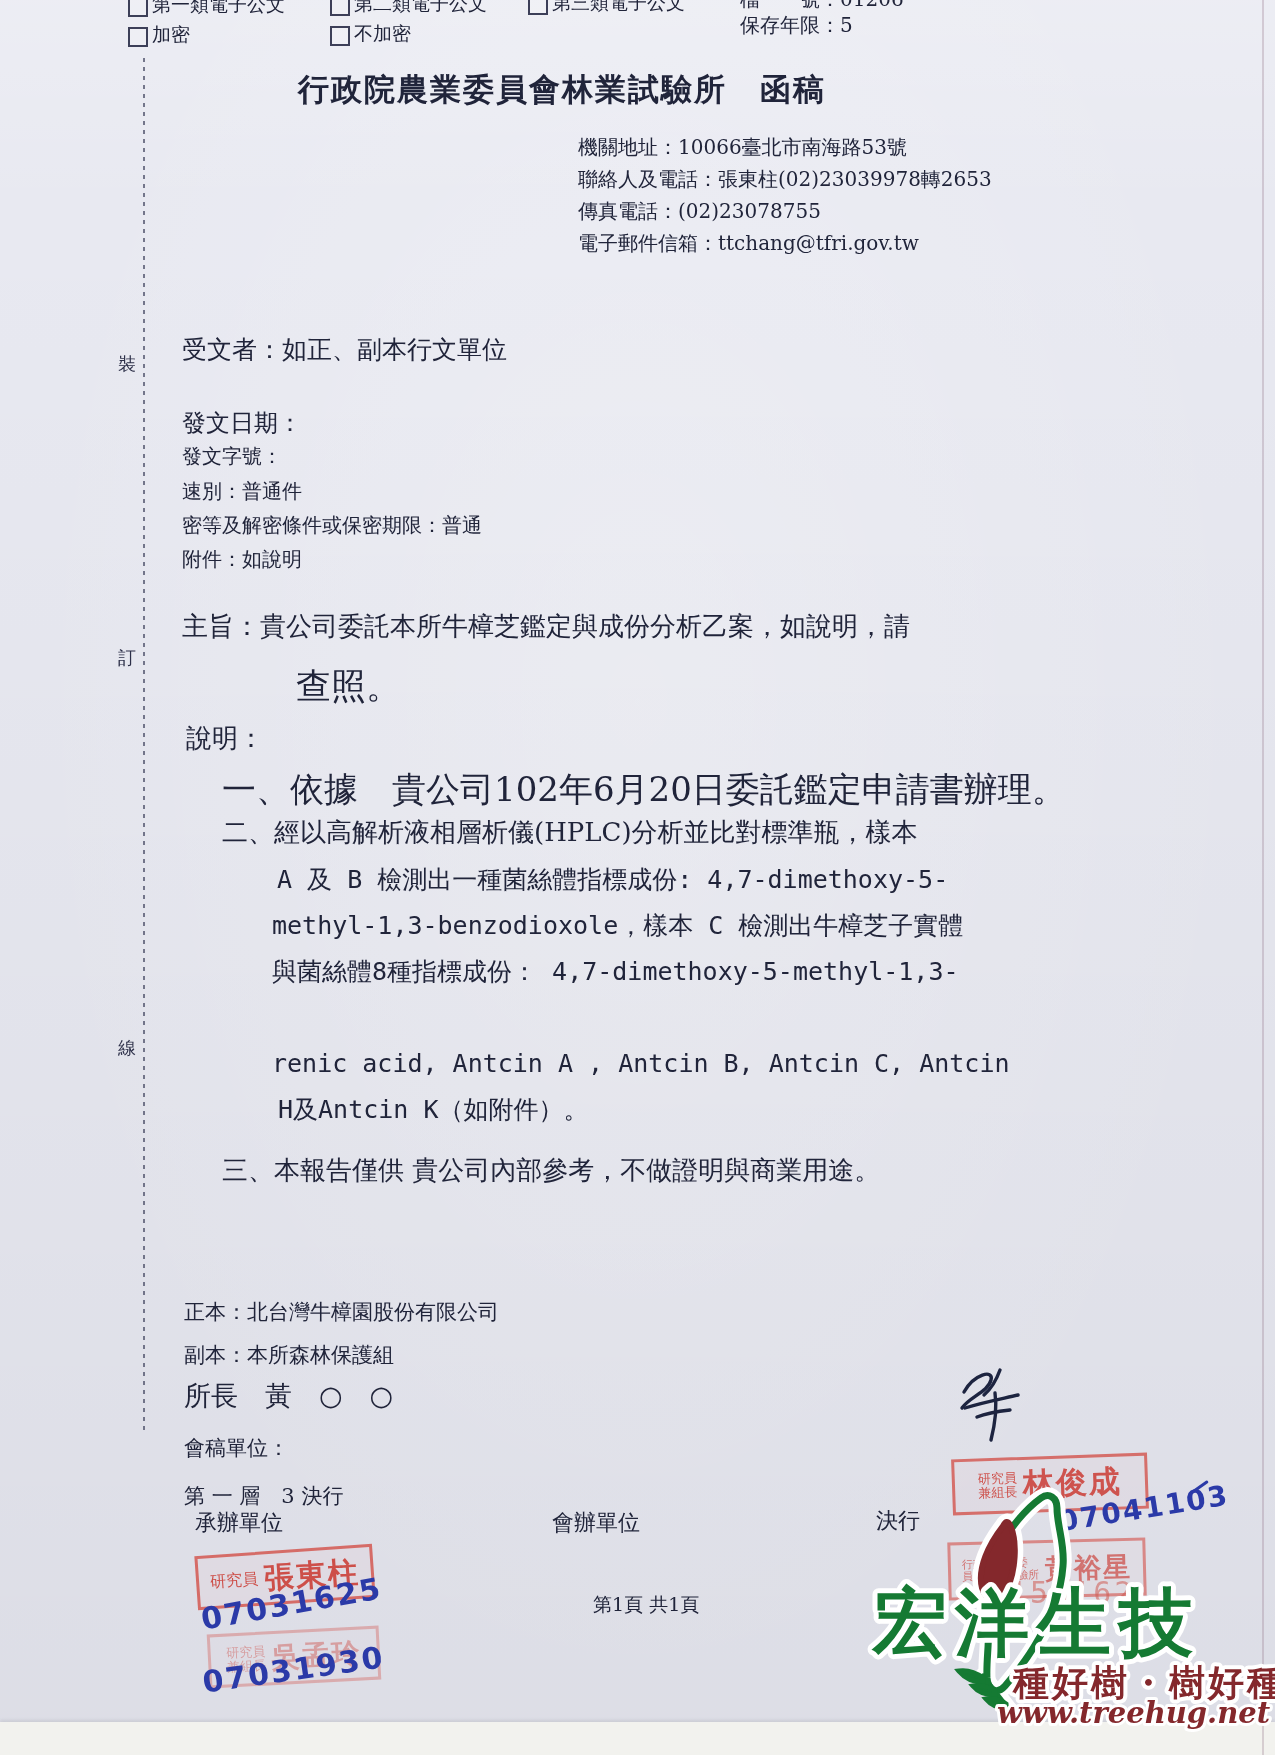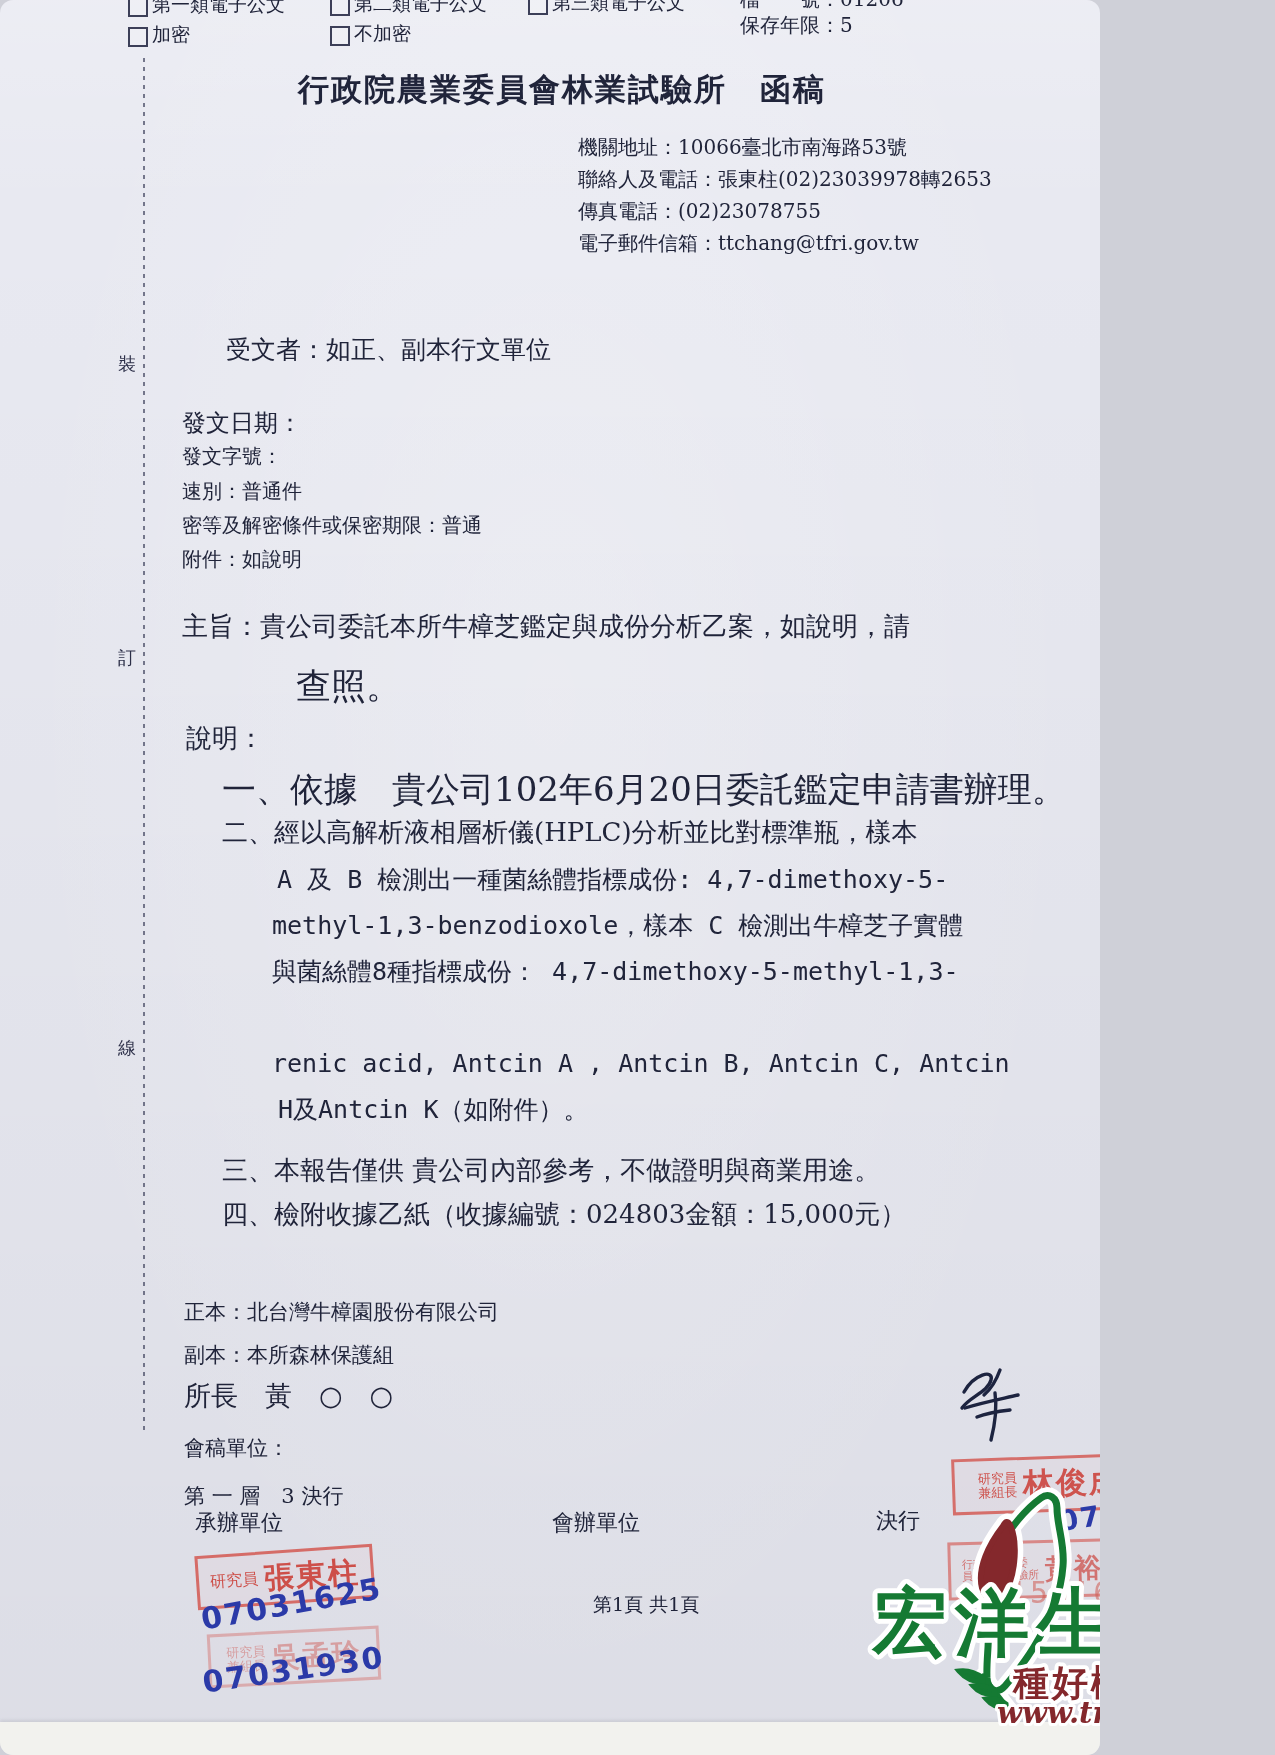--- a/index.html
+++ b/index.html
@@ -1,24 +1,23 @@
 <!DOCTYPE html>
 <html><head>
 <meta charset="utf-8">
 <style>
   html,body{margin:0;padding:0;background:#cfd0d8;}
   #page{
-    position:relative;width:1100px;height:1755px;overflow:hidden;
+    position:relative;width:1275px;height:1755px;overflow:hidden;
     background:
       linear-gradient(180deg, rgba(255,255,255,.20) 0%, rgba(255,255,255,0) 12%, rgba(0,0,20,.03) 70%, rgba(0,0,20,.05) 100%),
       radial-gradient(ellipse at 50% 40%, rgba(255,255,255,.25), rgba(0,0,0,0) 70%),
       #e8e9f1;
     font-family:"DejaVu Serif","Liberation Serif",serif;
     color:#20243a;
-    border-radius:13px;
   }
   .t{position:absolute;white-space:pre;line-height:1.15;}
   .mono{font-family:"DejaVu Sans Mono","Liberation Mono",monospace;}
   .cb{position:absolute;width:16px;height:16px;border:2px solid #3c3f58;background:rgba(255,255,255,.15);}
   .dash-line{position:absolute;left:143px;top:58px;width:2px;height:1372px;
     background:repeating-linear-gradient(180deg,#4c4f68 0 4px,transparent 4px 9px);opacity:.75;}
   .margin-label{position:absolute;left:118px;font-size:18px;color:#2c2f48;}
   .stamp{position:absolute;border:3px solid rgba(210,74,66,.85);color:#cc4039;
     display:flex;align-items:center;justify-content:center;gap:6px;padding:2px 6px;box-sizing:border-box;
     background:rgba(255,60,50,.03);}
@@ -57,40 +56,39 @@
   <div class="margin-label" style="top:352px;">裝</div>
   <div class="margin-label" style="top:646px;">訂</div>
   <div class="margin-label" style="top:1036px;">線</div>
 
   <div class="t" style="left:298px;top:72px;font-size:31px;font-weight:600;letter-spacing:2px;">行政院農業委員會林業試驗所　函稿</div>
   <div class="t" style="left:578px;top:136px;font-size:20px;">機關地址：10066臺北市南海路53號</div>
   <div class="t" style="left:578px;top:168px;font-size:20px;">聯絡人及電話：張東柱(02)23039978轉2653</div>
   <div class="t" style="left:578px;top:200px;font-size:20px;">傳真電話：(02)23078755</div>
   <div class="t" style="left:578px;top:232px;font-size:20px;">電子郵件信箱：ttchang@tfri.gov.tw</div>
 
-  <div class="t" style="left:182px;top:336px;font-size:25px;margin-left:44px;">受文者：如正、副本行文單位</div>
+  <div class="t" style="left:182px;top:336px;font-size:25px;">受文者：如正、副本行文單位</div>
   <div class="t" style="left:182px;top:410px;font-size:24px;">發文日期：</div>
   <div class="t" style="left:182px;top:445px;font-size:20px;">發文字號：</div>
   <div class="t" style="left:182px;top:480px;font-size:20px;">速別：普通件</div>
   <div class="t" style="left:182px;top:514px;font-size:20px;">密等及解密條件或保密期限：普通</div>
   <div class="t" style="left:182px;top:548px;font-size:20px;">附件：如說明</div>
 
   <div class="t" style="left:182px;top:612px;font-size:26px;">主旨：貴公司委託本所牛樟芝鑑定與成份分析乙案，如說明，請</div>
   <div class="t" style="left:296px;top:666px;font-size:35px;">查照。</div>
 
   <div class="t" style="left:186px;top:724px;font-size:26px;">說明：</div>
   <div class="t" style="left:222px;top:770px;font-size:34px;">一、依據　貴公司102年6月20日委託鑑定申請書辦理。</div>
   <div class="t" style="left:222px;top:818px;font-size:26px;">二、經以高解析液相層析儀(HPLC)分析並比對標準瓶，樣本</div>
   <div class="t mono" style="left:277px;top:866px;font-size:25px;">A 及 B 檢測出一種菌絲體指標成份: 4,7-dimethoxy-5-</div>
   <div class="t mono" style="left:272px;top:912px;font-size:25px;">methyl-1,3-benzodioxole，樣本 C 檢測出牛樟芝子實體</div>
   <div class="t mono" style="left:272px;top:958px;font-size:25px;">與菌絲體8種指標成份： 4,7-dimethoxy-5-methyl-1,3-</div>
   <div class="t mono" style="left:272px;top:1050px;font-size:25px;">renic acid, Antcin A , Antcin B, Antcin C, Antcin</div>
   <div class="t mono" style="left:278px;top:1096px;font-size:25px;">H及Antcin K（如附件）。</div>
   <div class="t" style="left:222px;top:1156px;font-size:26px;">三、本報告僅供 貴公司內部參考，不做證明與商業用途。</div>
-  <div class="t" style="left:222px;top:1200px;font-size:26px;">四、檢附收據乙紙（收據編號：024803金額：15,000元）</div>
 
   <div class="t" style="left:184px;top:1300px;font-size:21px;">正本：北台灣牛樟園股份有限公司</div>
   <div class="t" style="left:184px;top:1343px;font-size:21px;">副本：本所森林保護組</div>
 
   <div class="t" style="left:184px;top:1380px;font-size:27px;">所長　黃　○　○</div>
   <div class="t" style="left:184px;top:1438px;font-size:21px;font-family:Liberation Mono, monospace;">會稿單位：</div>
   <div class="t" style="left:184px;top:1484px;font-size:21px;">第 一 層　3 決行</div>
   <div class="t" style="left:195px;top:1510px;font-size:22px;">承辦單位</div>
   <div class="t" style="left:552px;top:1510px;font-size:22px;text-align:center;">會辦單位</div>
   <div class="t" style="left:876px;top:1508px;font-size:22px;">決行</div>

